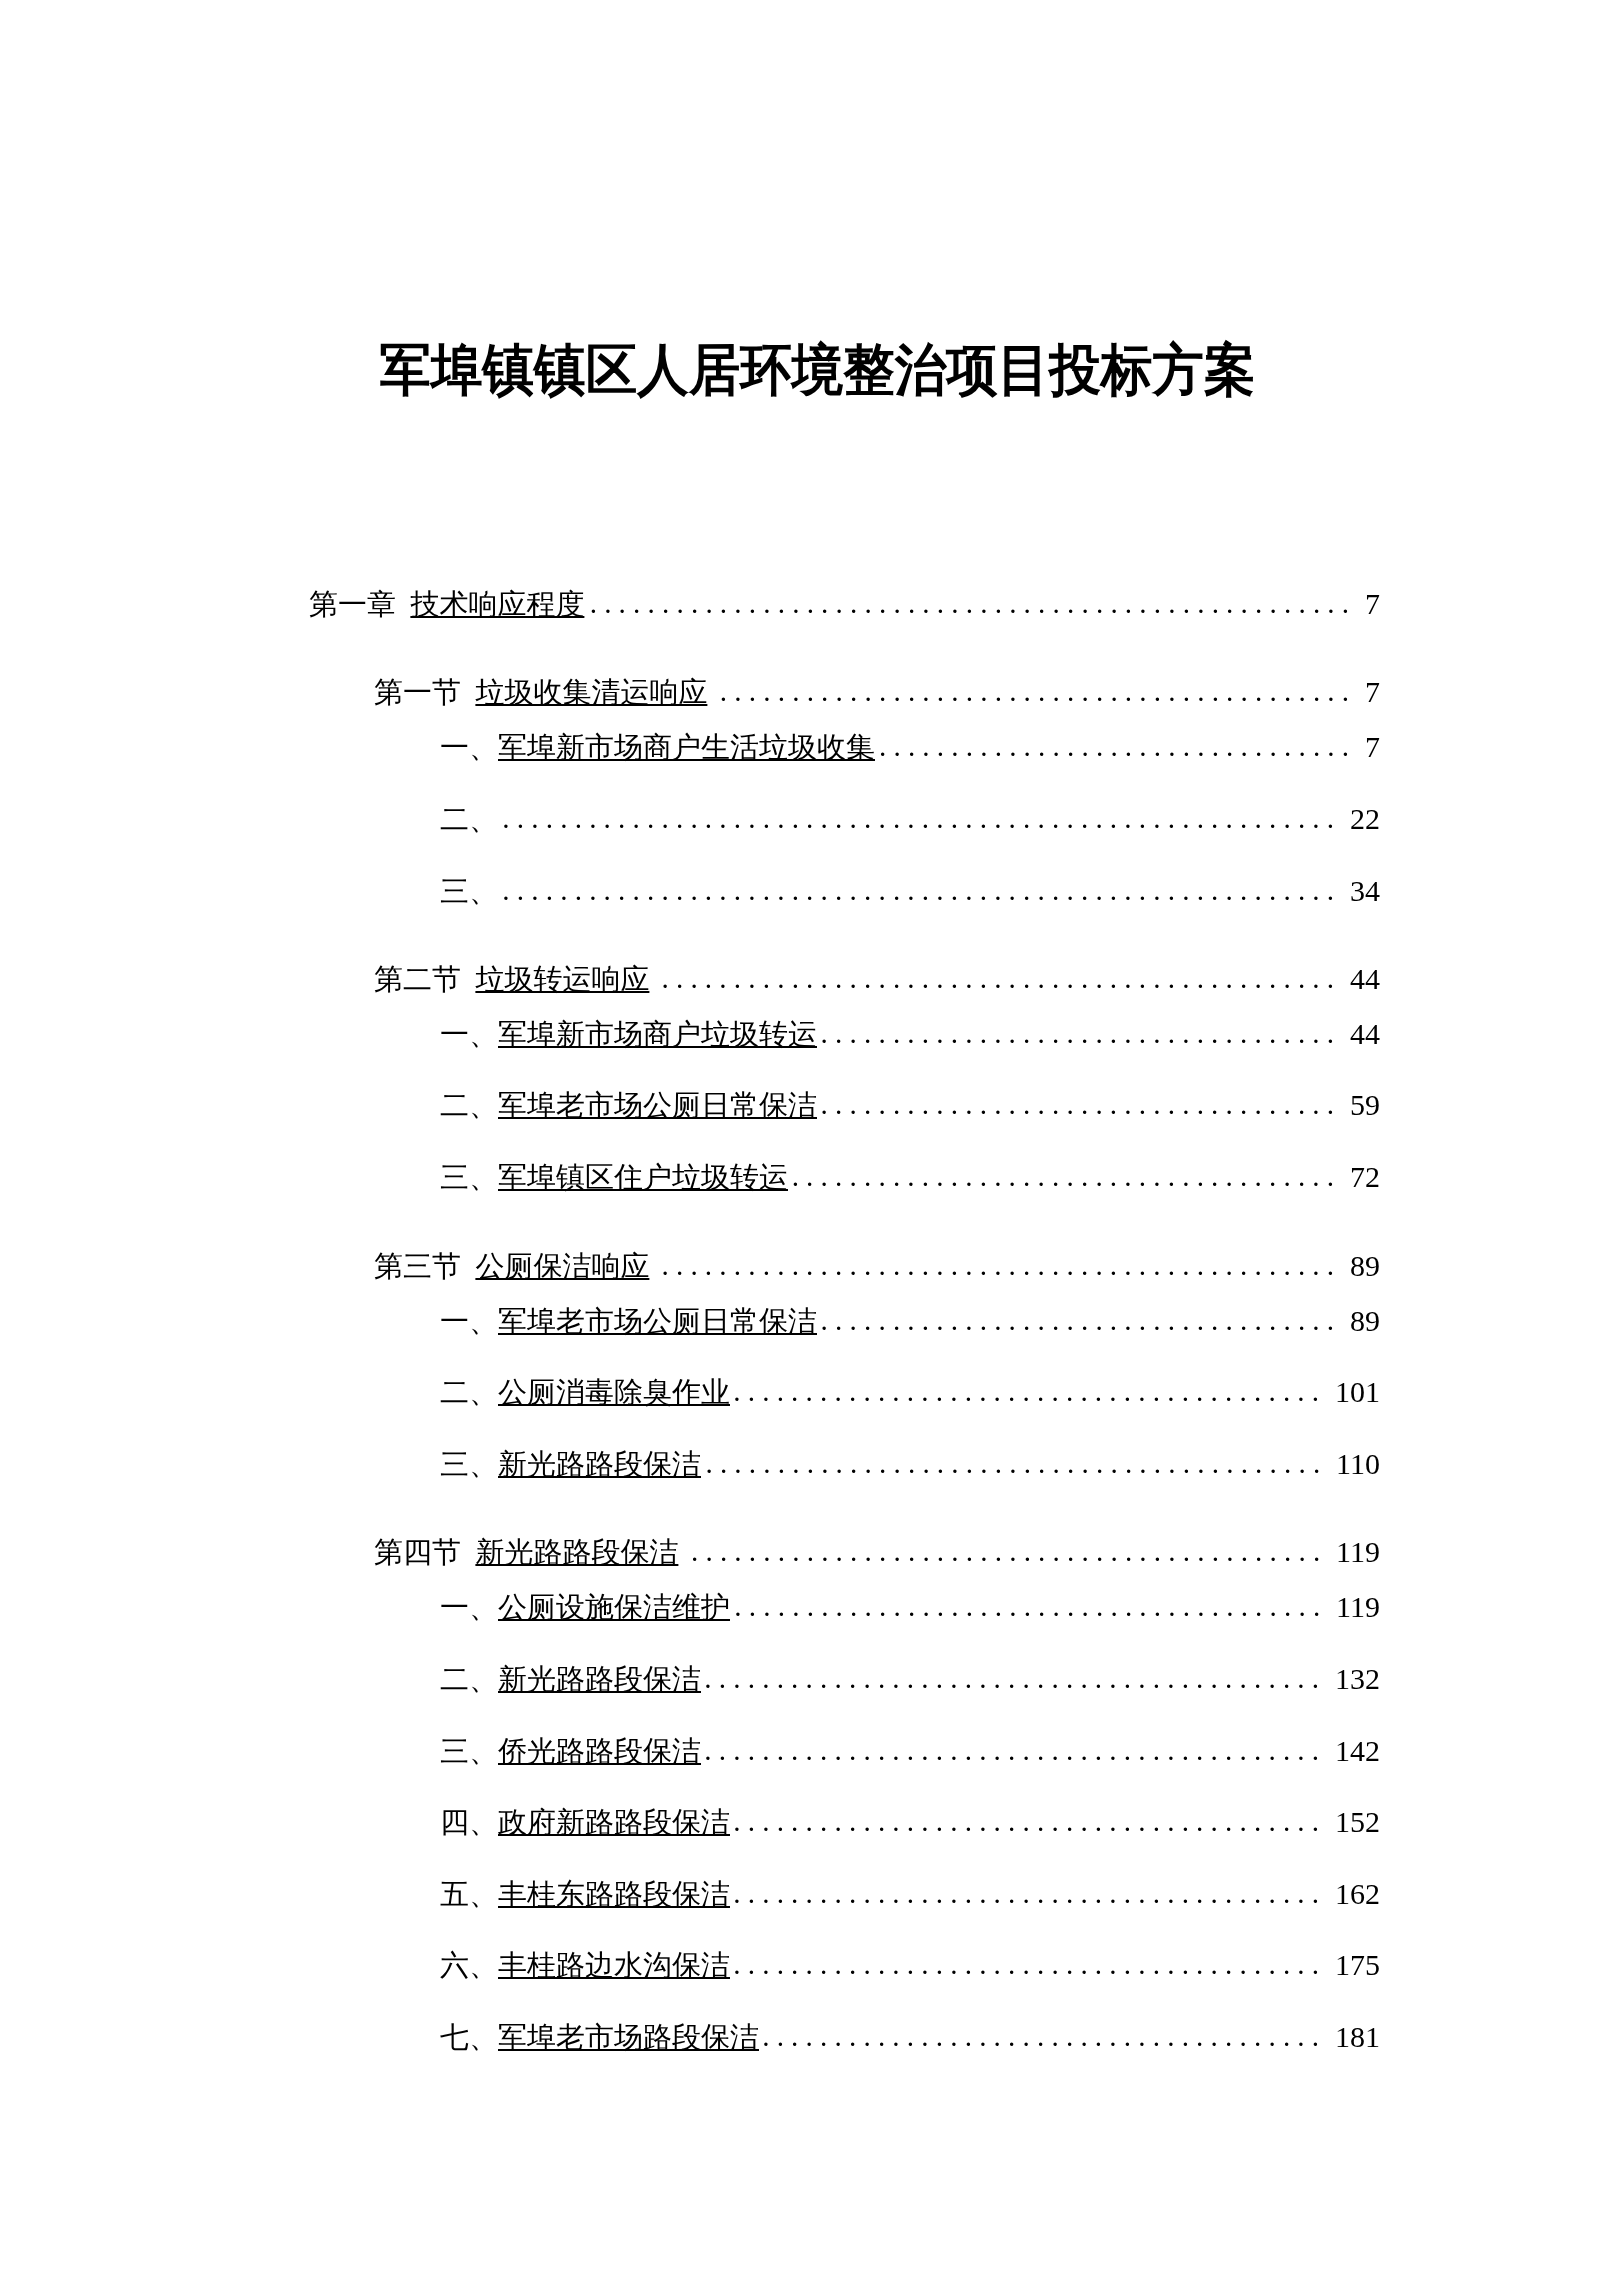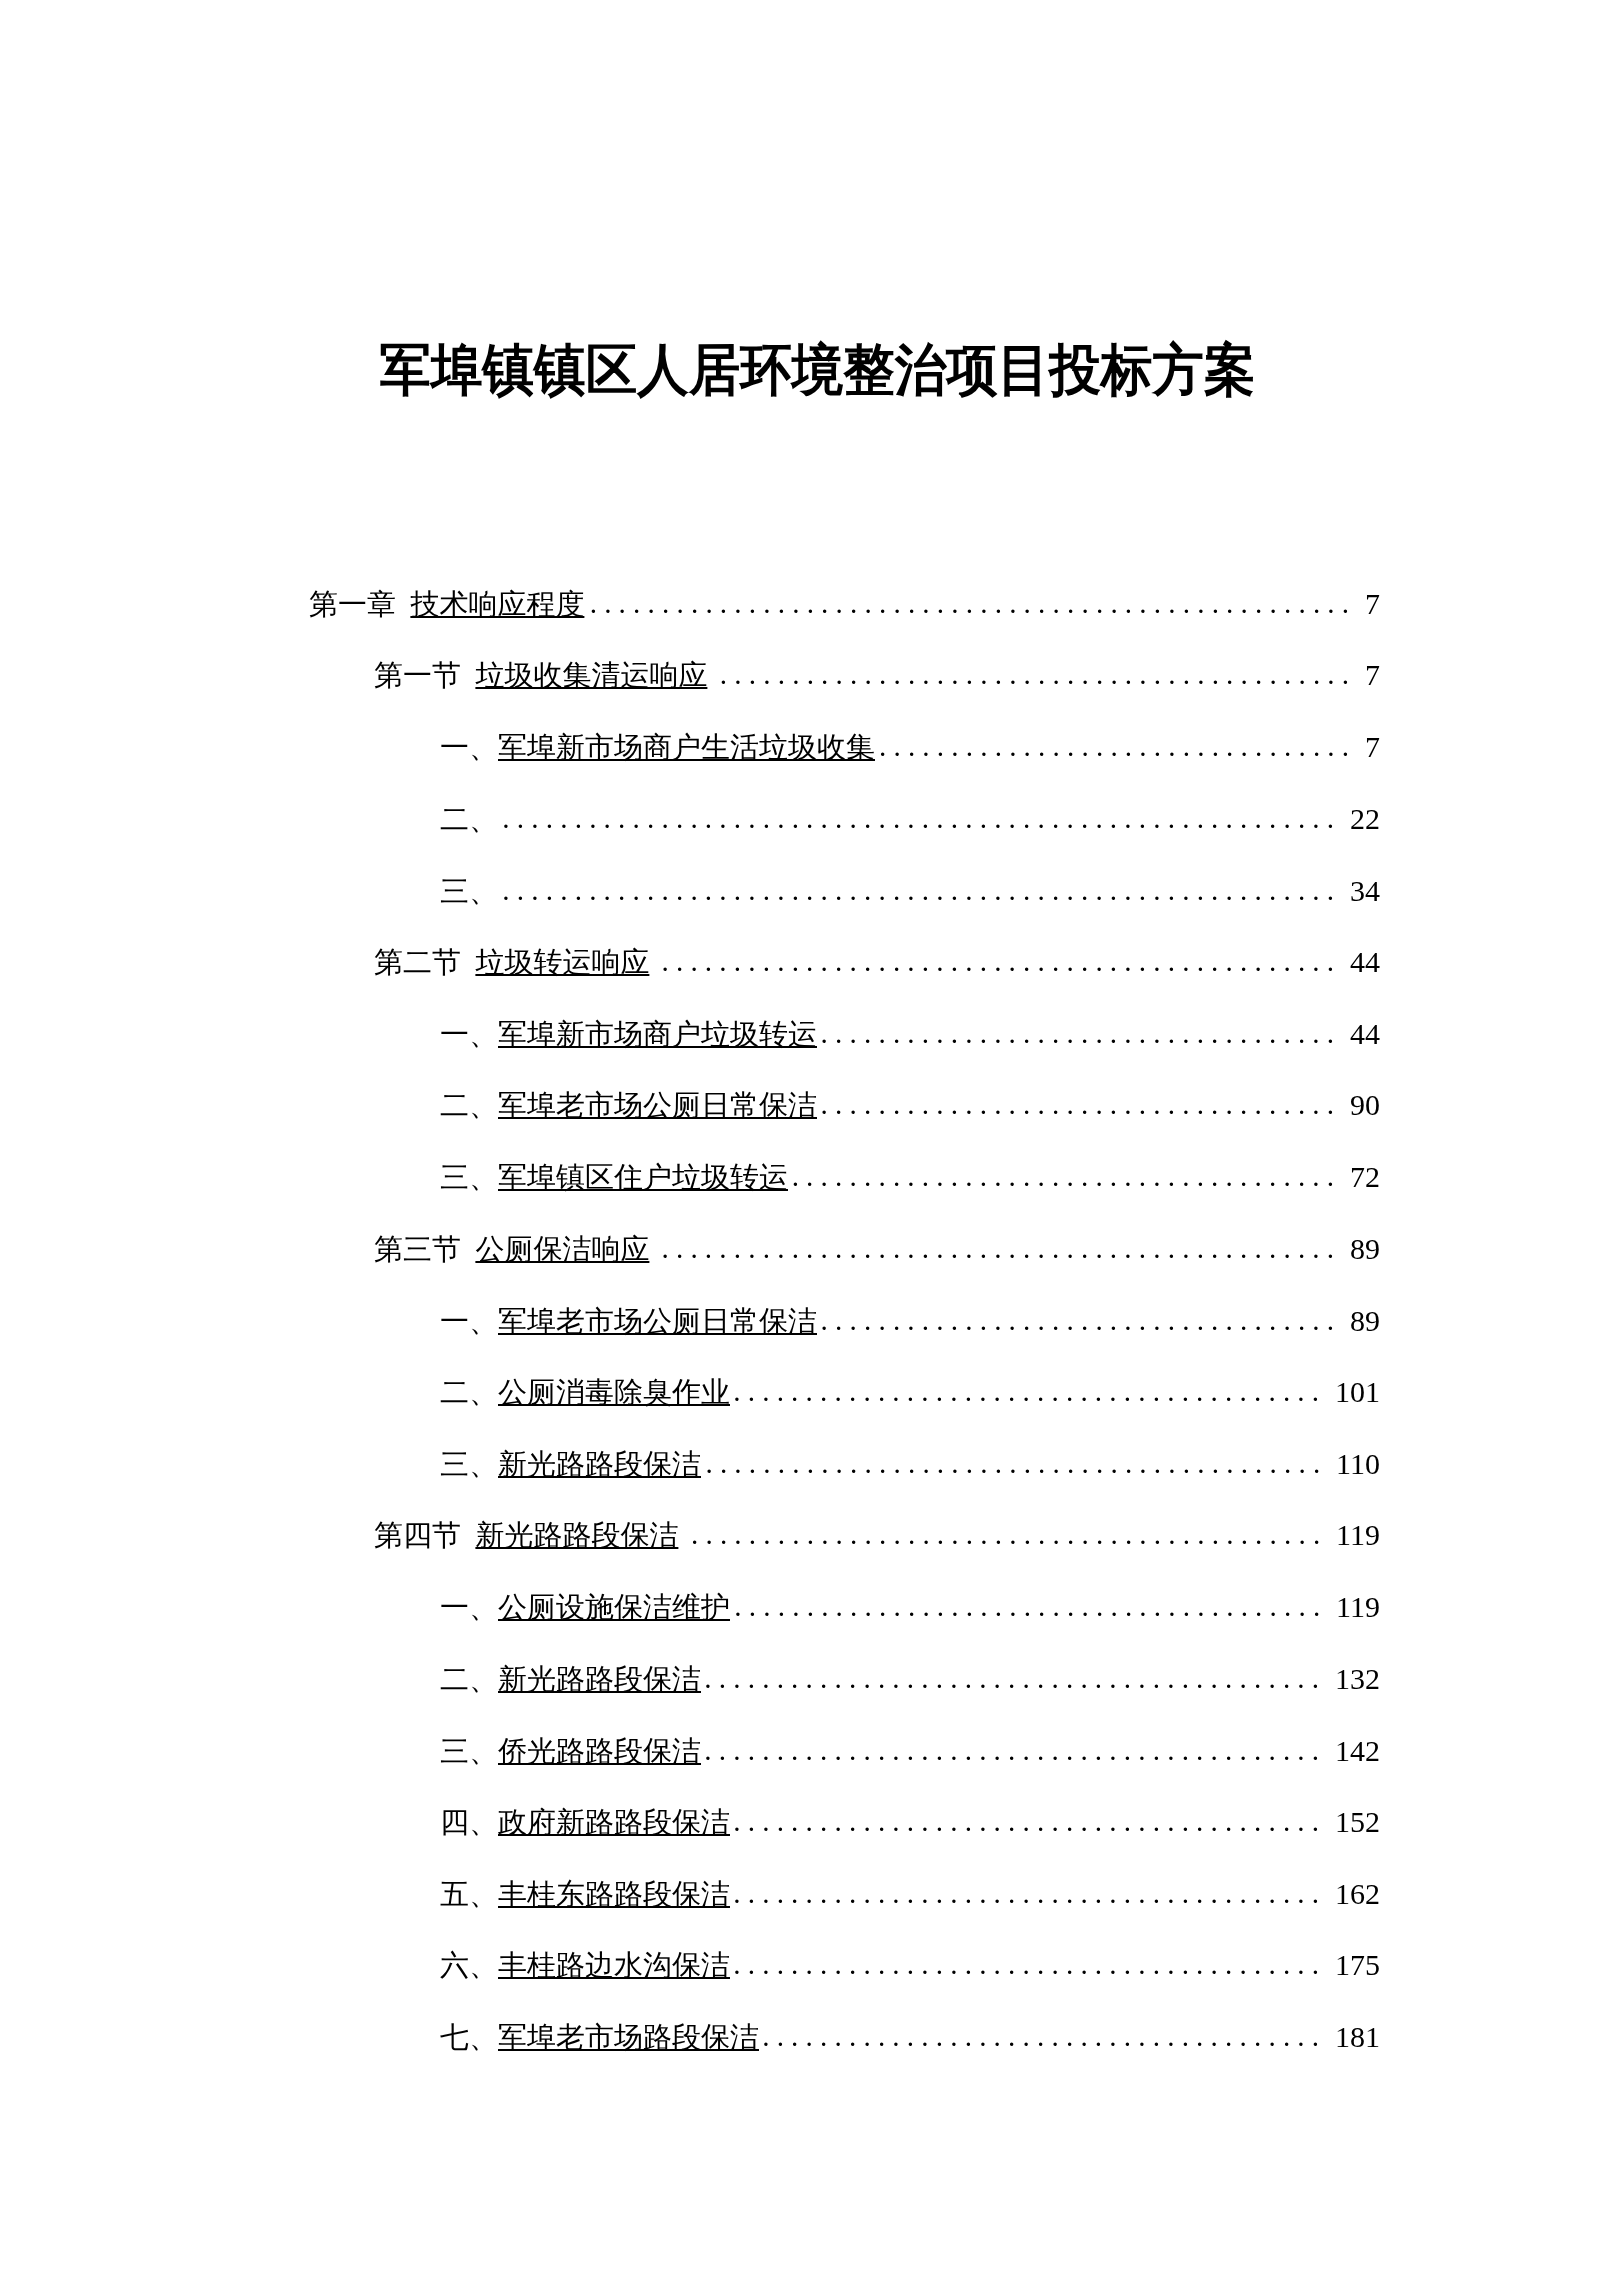--- a/index.html
+++ b/index.html
@@ -41,21 +41,21 @@
       position: absolute;
       height: 46px;
       display: flex;
       align-items: flex-end;
       font-size: 29px;
       line-height: 46px;
       right: 243px;
       cursor: pointer;
     }
     .toc-row.level-0 { left: 309px; }
-    .toc-row.level-1 { left: 374px; }
+    .toc-row.level-1 { left: 374px; margin-top: 17px; }
     .toc-row.level-2 { left: 440px; }
     .toc-num {
       display: inline-block;
       white-space: nowrap;
     }
     .toc-row.level-2 .toc-num {
       width: 81px;
     }
     .toc-row.level-0 .toc-num,
     .toc-row.level-1 .toc-num {
@@ -128,21 +128,21 @@
   <div class="toc-row level-2" style="top:1011px">
     <span class="toc-num">一、</span>
     <span class="toc-text">军埠新市场商户垃圾转运</span>
     <span class="toc-leader">..................................................................................</span>
     <span class="toc-page">44</span>
   </div>
   <div class="toc-row level-2" style="top:1082px">
     <span class="toc-num">二、</span>
     <span class="toc-text">军埠老市场公厕日常保洁</span>
     <span class="toc-leader">..................................................................................</span>
-    <span class="toc-page">90</span>
+    <span class="toc-page">59</span>
   </div>
   <div class="toc-row level-2" style="top:1154px">
     <span class="toc-num">三、</span>
     <span class="toc-text">军埠镇区住户垃圾转运</span>
     <span class="toc-leader">..................................................................................</span>
     <span class="toc-page">72</span>
   </div>
   <div class="toc-row level-1" style="top:1226px">
     <span class="toc-num">第三节</span>
     <span class="toc-text">公厕保洁响应</span>

